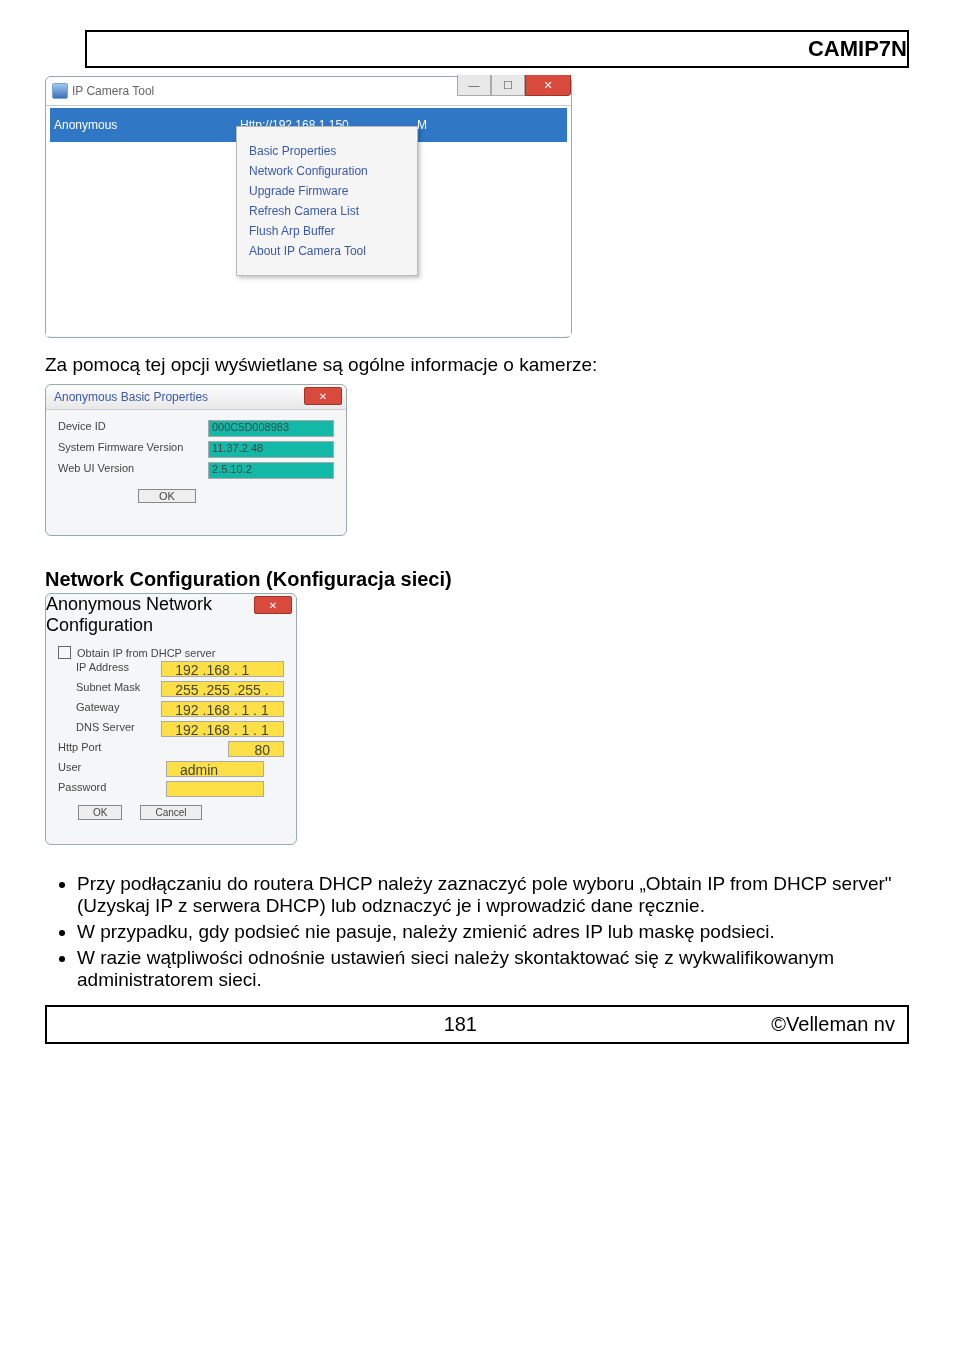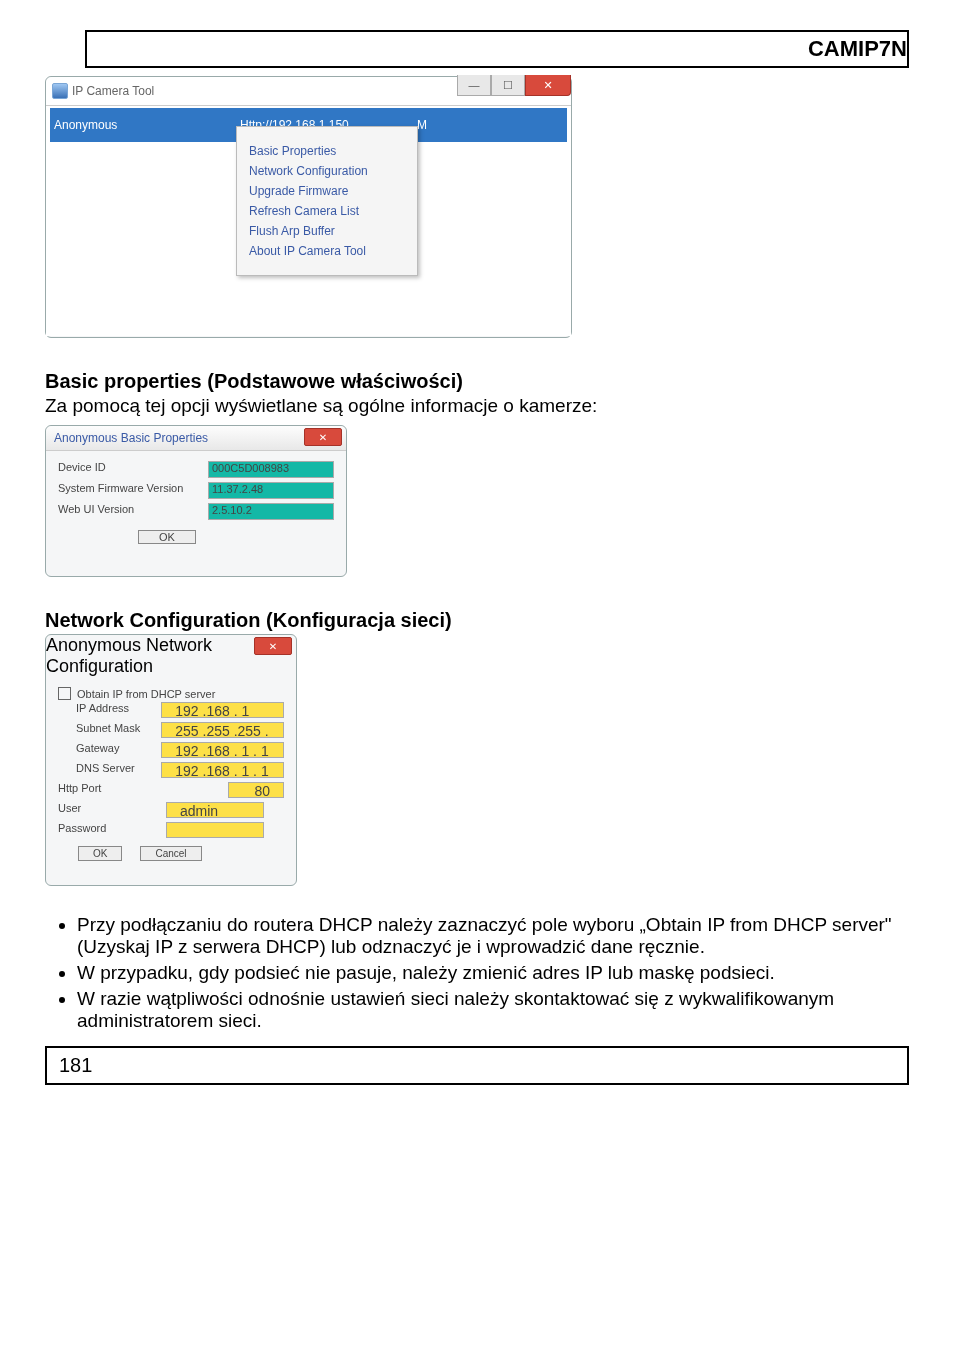--- a/index.html
+++ b/index.html
@@ -255,21 +255,21 @@
   }
 
   .footer-box {
     border: 2px solid #000;
     display: flex;
     padding: 6px 12px;
     font-size: 20px;
     margin-top: 10px;
   }
   .footer-box .l { flex: 1; text-align: left; }
-  .footer-box .c { flex: 1; text-align: left; }
+  .footer-box .c { flex: 1; text-align: right; }
   .footer-box .r { flex: 1; text-align: right; }
 </style>
 </head>
 <body>
 
 <div class="page">
 
   <div class="header-box">CAMIP7N</div>
 
   
@@ -293,21 +293,20 @@
         <div>Basic Properties</div>
         <div>Network Configuration</div>
         <div>Upgrade Firmware</div>
         <div>Refresh Camera List</div>
         <div>Flush Arp Buffer</div>
         <div>About IP Camera Tool</div>
       </div>
     </div>
   </div>
 
-  <h3 class="section">Basic properties (Podstawowe właściwości)</h3>
   <p class="desc">Za pomocą tej opcji wyświetlane są ogólne informacje o kamerze:</p>
 
   
   <div class="screenshot win2">
     <div class="tb2">
       <span>Anonymous Basic Properties</span>
       <div class="close-sm">✕</div>
     </div>
     <div class="win2-body">
       <div class="kv-row">
@@ -377,15 +376,16 @@
   </div>
 
   <ul class="bullets">
     <li>Przy podłączaniu do routera DHCP należy zaznaczyć pole wyboru „Obtain IP from DHCP server" (Uzyskaj IP z serwera DHCP) lub odznaczyć je i wprowadzić dane ręcznie.</li>
     <li>W przypadku, gdy podsieć nie pasuje, należy zmienić adres IP lub maskę podsieci.</li>
     <li>W razie wątpliwości odnośnie ustawień sieci należy skontaktować się z wykwalifikowanym administratorem sieci.</li>
   </ul>
 
   <div class="footer-box">
     <span class="c">181</span>
+    <span class="r">©Velleman nv</span>
   </div>
 
 </div>
 
 </body></html>

